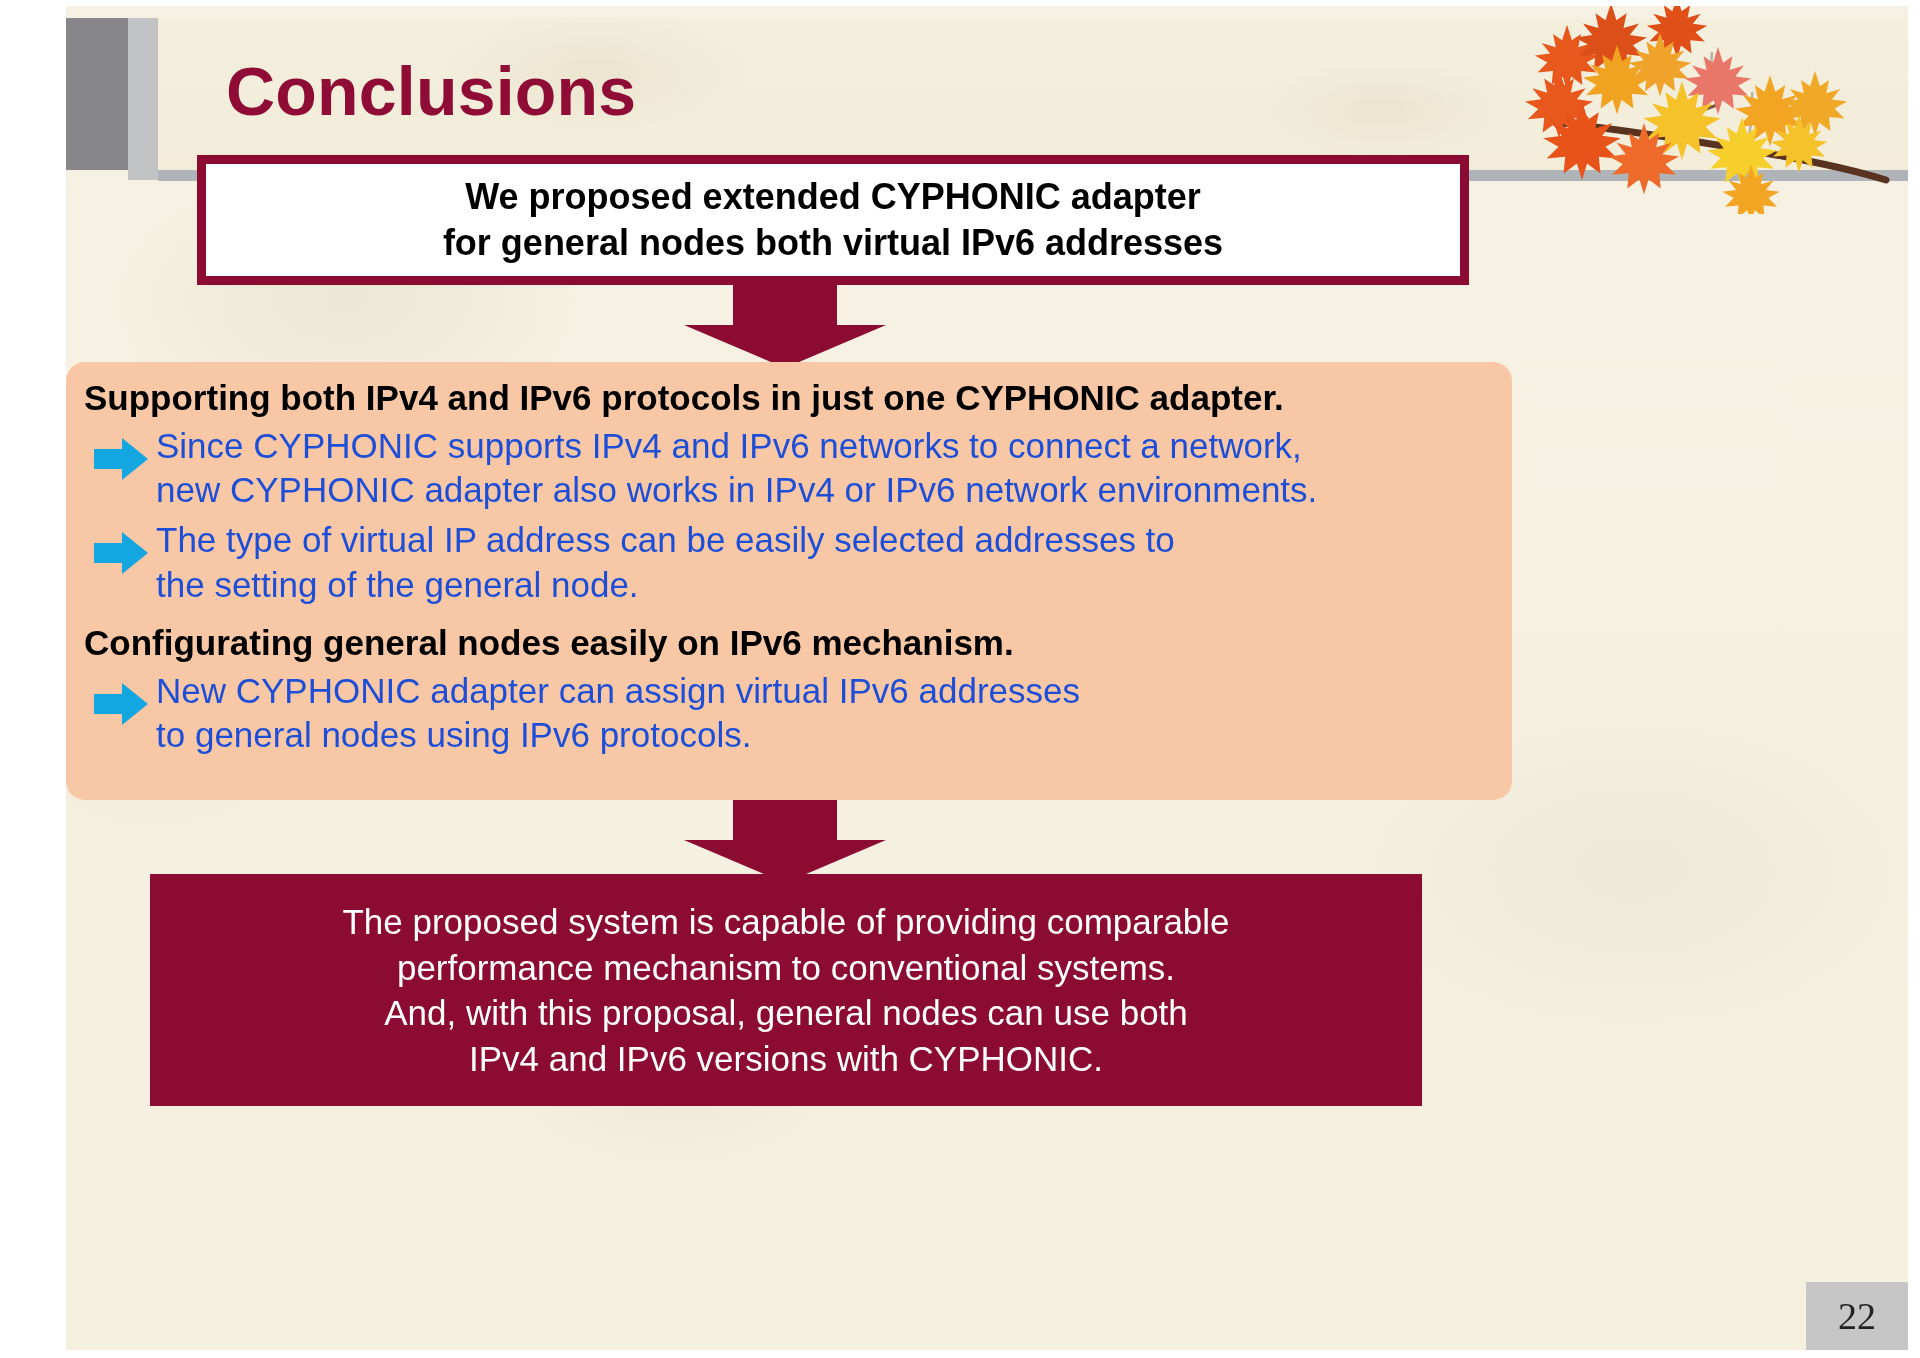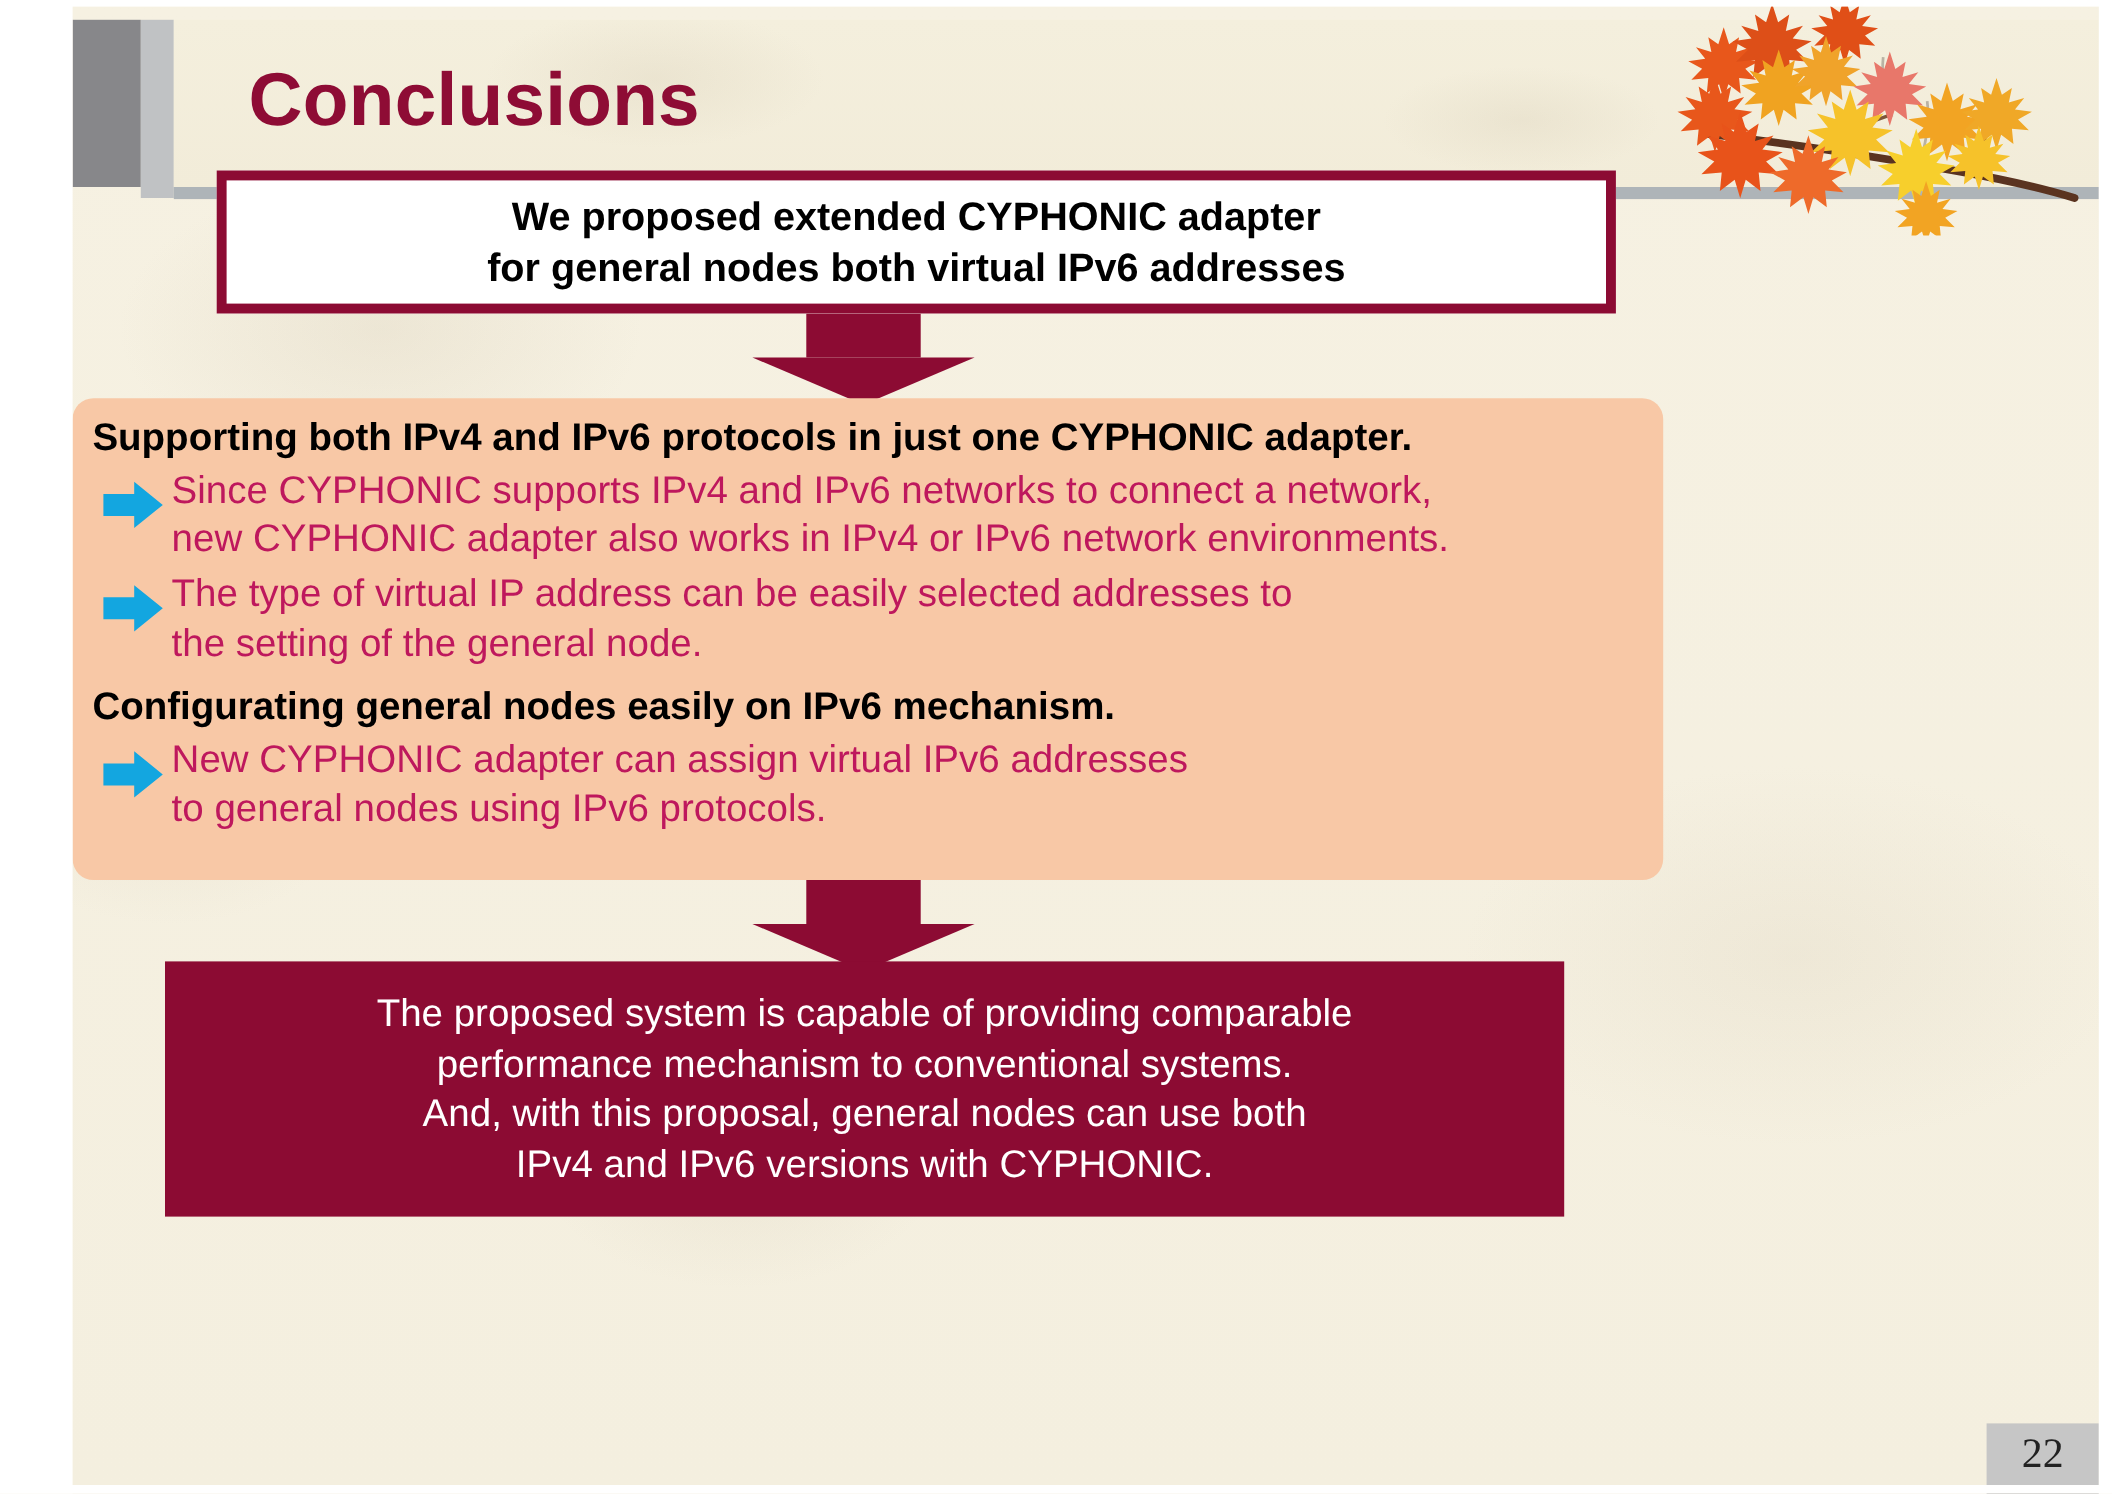--- a/index.html
+++ b/index.html
@@ -92,37 +92,37 @@
     padding:0;
     border-radius:19px;
   }
   .section-head{
     font-weight:bold;font-size:35px;color:#000;
     margin:0;padding:16px 0 0 18px;line-height:1.15;white-space:nowrap;
   }
   .bullet-row{display:flex;align-items:flex-start;padding:6px 0 0 26px;}
   .bullet-icon{flex:0 0 auto;width:58px;height:46px;margin-top:12px;}
   .bullet-text{
-    font-size:35px;line-height:1.26;color:#be185d;font-weight:400;
+    font-size:35px;line-height:1.26;color:#1d4ed8;font-weight:400;
     padding-left:6px;
   }
 
   
   #conclusion-box{
     position:absolute;left:150px;top:874px;width:1272px;height:232px;
     background:#8c0b33;z-index:25;
     display:flex;align-items:center;justify-content:center;
   }
   #conclusion-box .ctext{
     color:#ffffff;text-align:center;font-size:35px;line-height:1.3;font-weight:400;
   }
 
   
   #page-badge{
-    position:absolute;right:12px;bottom:8px;width:102px;height:56px;
+    position:absolute;right:12px;bottom:8px;width:102px;height:68px;
     background:#c6c6c6;z-index:40;
     display:flex;align-items:center;justify-content:center;
   }
   #page-badge .pn{font-size:38px;color:#222;font-family:"Liberation Serif", serif;}
   #page-badge-foot{
     position:absolute;right:12px;bottom:0;width:102px;height:8px;background:#7d7d7d;z-index:41;
   }
 </style>
 </head>
 <body>

